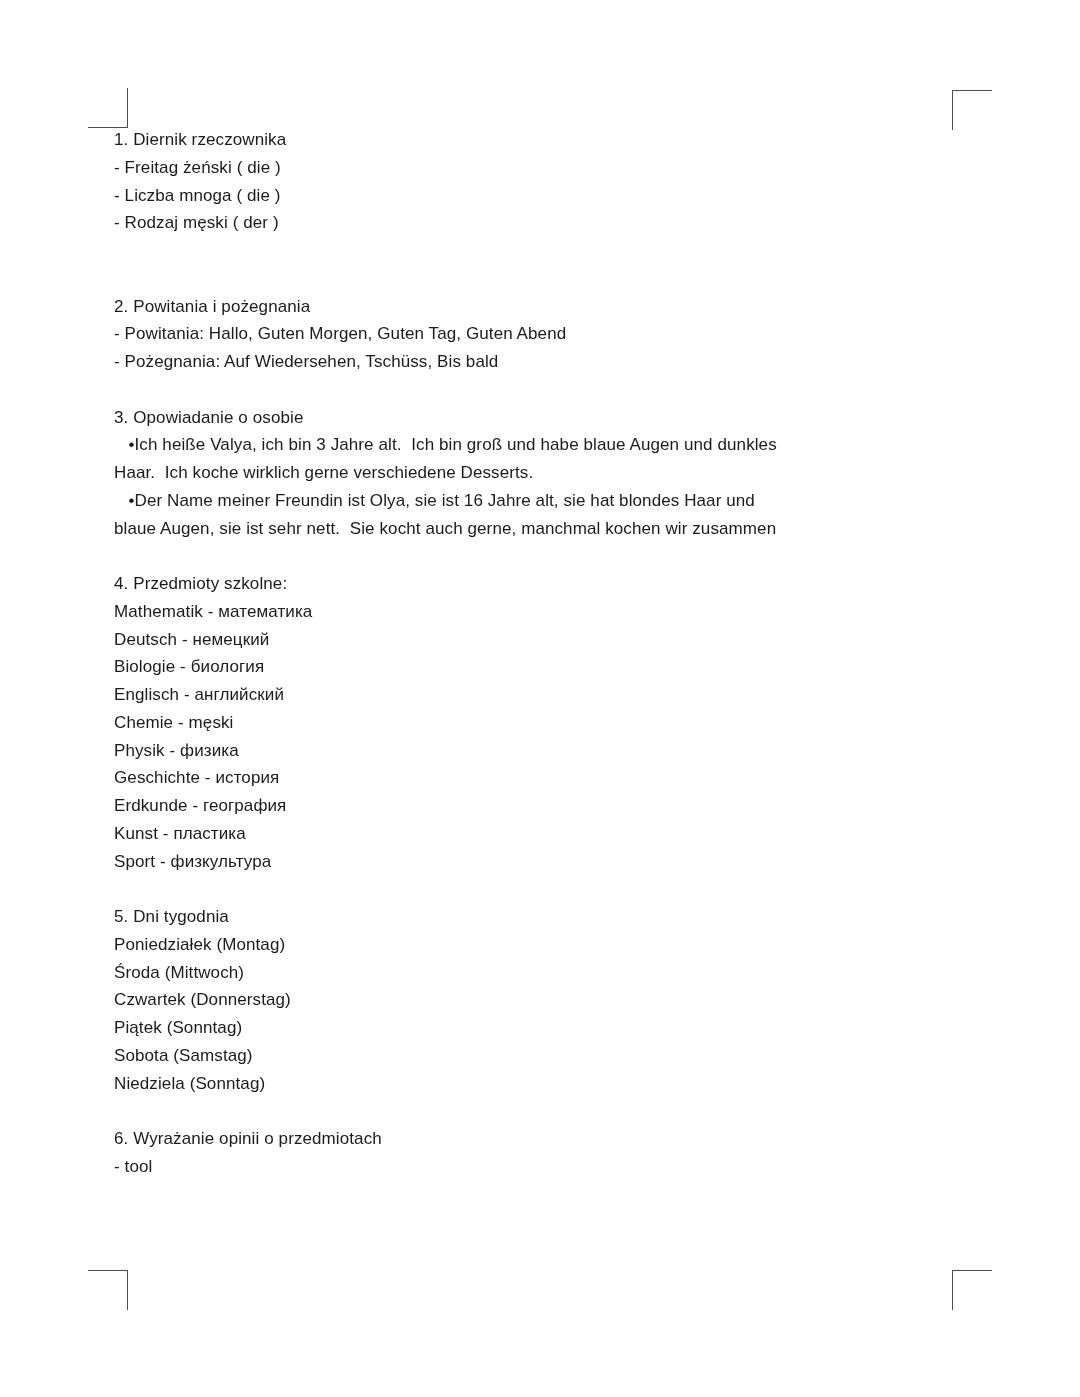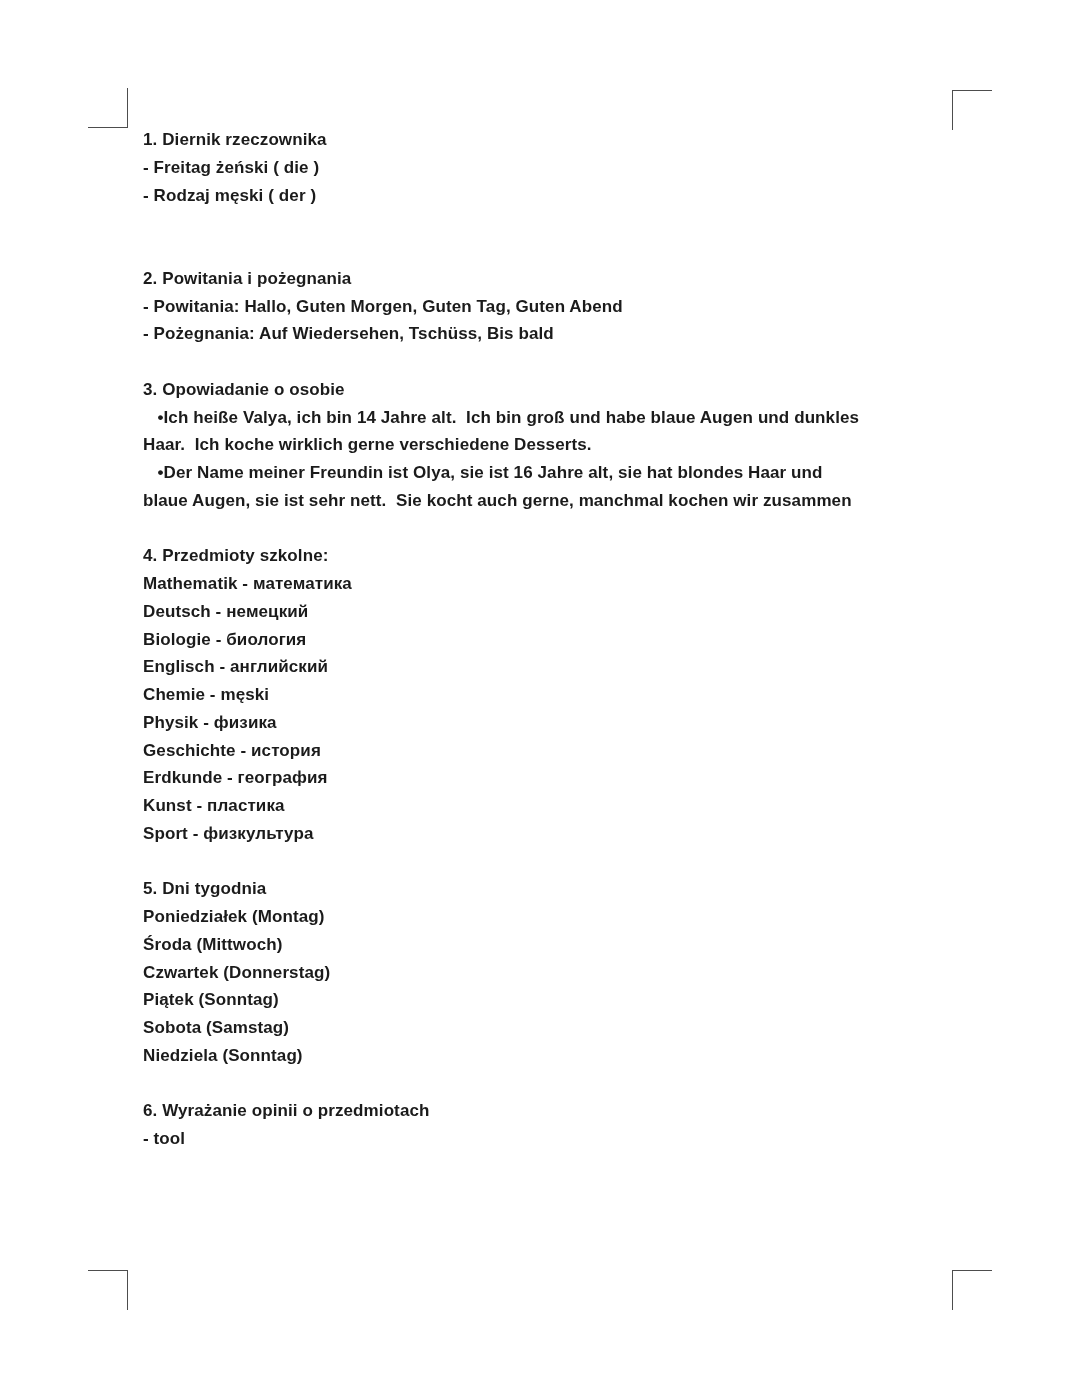--- a/index.html
+++ b/index.html
@@ -42,24 +42,23 @@
     border-top: 1.5px solid #4d4d4d;
     border-right: 1.5px solid #4d4d4d;
   }
   .crop.br {
     left: 952px; top: 1270px;
     border-top: 1.5px solid #4d4d4d;
     border-left: 1.5px solid #4d4d4d;
   }
   .content {
     position: absolute;
-    left: 143px;
+    left: 114px;
     top: 126px;
     width: 830px;
-    font-weight: bold;
   }
   .doc-line {
     font-size: 17px;
     line-height: 27.75px;
     min-height: 27.75px;
     white-space: pre-wrap;
     letter-spacing: 0.1px;
   }
 </style>
 </head>
@@ -67,29 +66,30 @@
 
 <div class="page">
   <div class="crop tl"></div>
   <div class="crop tr"></div>
   <div class="crop bl"></div>
   <div class="crop br"></div>
 
   <div class="content">
       <div class="doc-line">1. Diernik rzeczownika</div>
       <div class="doc-line">- Freitag żeński ( die )</div>
+      <div class="doc-line">- Liczba mnoga ( die )</div>
       <div class="doc-line">- Rodzaj męski ( der )</div>
       <div class="doc-line"></div>
       <div class="doc-line"></div>
       <div class="doc-line">2. Powitania i pożegnania</div>
       <div class="doc-line">- Powitania: Hallo, Guten Morgen, Guten Tag, Guten Abend</div>
       <div class="doc-line">- Pożegnania: Auf Wiedersehen, Tschüss, Bis bald</div>
       <div class="doc-line"></div>
       <div class="doc-line">3. Opowiadanie o osobie</div>
-      <div class="doc-line">   •Ich heiße Valya, ich bin 14 Jahre alt.  Ich bin groß und habe blaue Augen und dunkles</div>
+      <div class="doc-line">   •Ich heiße Valya, ich bin 3 Jahre alt.  Ich bin groß und habe blaue Augen und dunkles</div>
       <div class="doc-line">Haar.  Ich koche wirklich gerne verschiedene Desserts.</div>
       <div class="doc-line">   •Der Name meiner Freundin ist Olya, sie ist 16 Jahre alt, sie hat blondes Haar und</div>
       <div class="doc-line">blaue Augen, sie ist sehr nett.  Sie kocht auch gerne, manchmal kochen wir zusammen</div>
       <div class="doc-line"></div>
       <div class="doc-line">4. Przedmioty szkolne:</div>
       <div class="doc-line">Mathematik - математика</div>
       <div class="doc-line">Deutsch - немецкий</div>
       <div class="doc-line">Biologie - биология</div>
       <div class="doc-line">Englisch - английский</div>
       <div class="doc-line">Chemie - męski</div>

